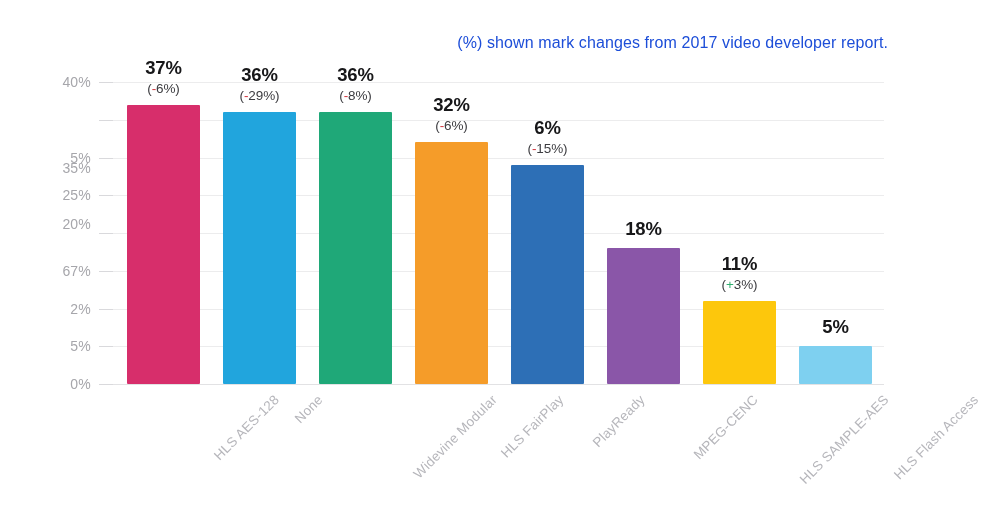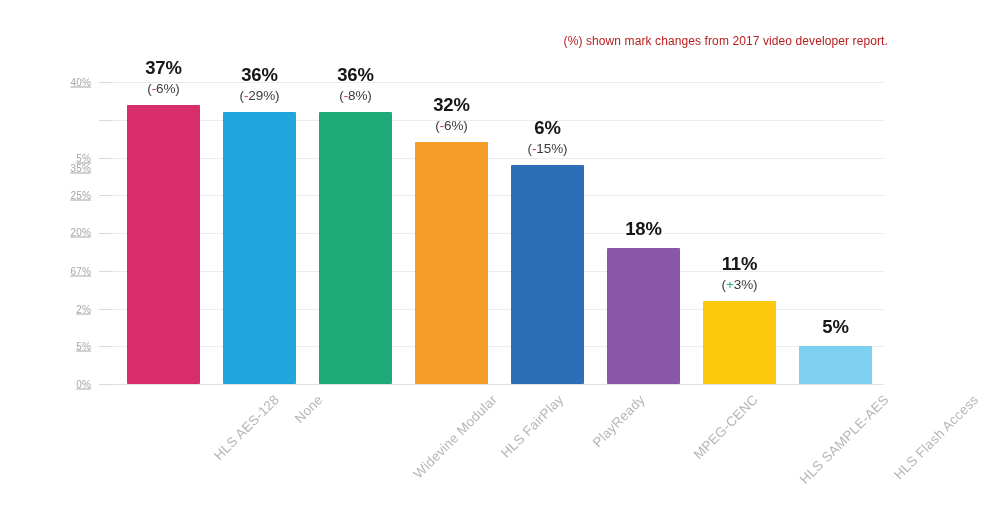--- a/index.html
+++ b/index.html
@@ -17,22 +17,22 @@
     height: 526px;
     background: #ffffff;
     overflow: hidden;
   }
 
   
   .caption {
     position: absolute;
     right: 118px;
     top: 34px;
-    font-size: 12px;
-    color: #b91c1c;
+    font-size: 16px;
+    color: #1d4ed8;
     letter-spacing: 0.1px;
     white-space: nowrap;
   }
 
   
   .plot {
     position: absolute;
     left: 113px;
     top: 82px;
     width: 771px;
@@ -53,26 +53,25 @@
   .ytick-mark {
     position: absolute;
     left: -14px;
     width: 14px;
     height: 1px;
     background: #d9d9dc;
   }
   .ytick-label {
     position: absolute;
     right: calc(100% + 22px);
-    font-size: 10px;
+    font-size: 14px;
     color: #a6a6ab;
     transform: translateY(-50%);
     white-space: nowrap;
     letter-spacing: 0.2px;
-    text-decoration: underline;
   }
 
   
   .bar {
     position: absolute;
     bottom: 0;
     width: 73px;
     border-radius: 1px;
   }
 
@@ -135,21 +134,21 @@
         <div class="ytick-mark" style="top: 37.75px;"></div>
         <div class="ytick-label" style="top: 37.75px; margin-top: 48px;">35%</div>
         <div class="gridline" style="top: 75.5px;"></div>
         <div class="ytick-mark" style="top: 75.5px;"></div>
         <div class="ytick-label" style="top: 75.5px;">5%</div>
         <div class="gridline" style="top: 113.25px;"></div>
         <div class="ytick-mark" style="top: 113.25px;"></div>
         <div class="ytick-label" style="top: 113.25px;">25%</div>
         <div class="gridline" style="top: 151px;"></div>
         <div class="ytick-mark" style="top: 151px;"></div>
-        <div class="ytick-label" style="top: 150px;">20%</div>
+        <div class="ytick-label" style="top: 142px;">20%</div>
         <div class="gridline" style="top: 188.75px;"></div>
         <div class="ytick-mark" style="top: 188.75px;"></div>
         <div class="ytick-label" style="top: 188.75px;">67%</div>
         <div class="gridline" style="top: 226.5px;"></div>
         <div class="ytick-mark" style="top: 226.5px;"></div>
         <div class="ytick-label" style="top: 226.5px;">2%</div>
         <div class="gridline" style="top: 264.25px;"></div>
         <div class="ytick-mark" style="top: 264.25px;"></div>
         <div class="ytick-label" style="top: 264.25px;">5%</div>
         <div class="gridline baseline" style="top: 302px;"></div>

